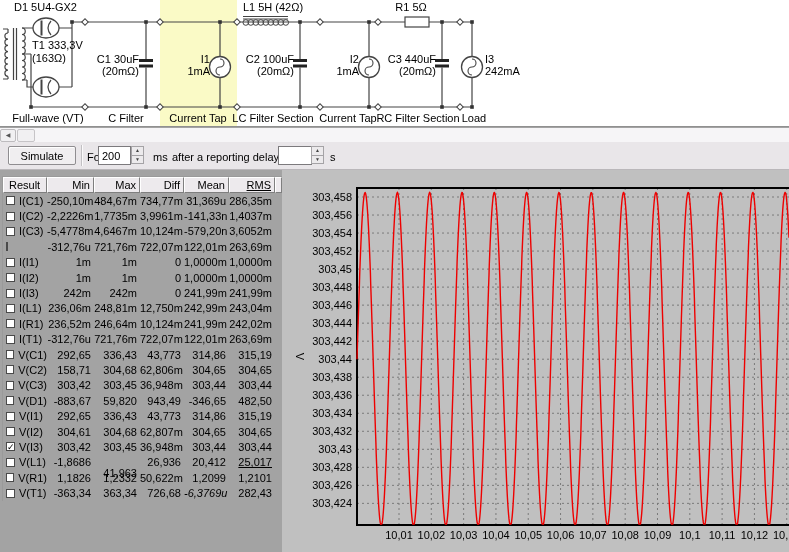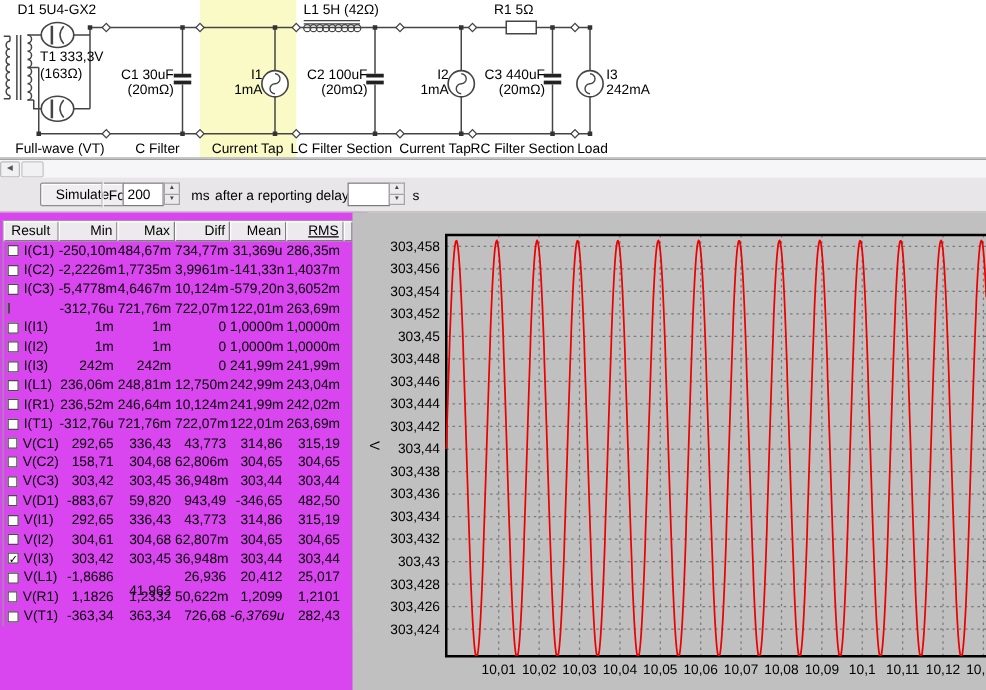--- a/index.html
+++ b/index.html
@@ -18,33 +18,33 @@
             border:1px solid #bdbbbe; border-radius:2px; font-size:6px; line-height:11px;
             text-align:center; color:#555; }
   .sb-thumb { position:absolute; left:17px; top:1px; width:18px; height:13px;
               background:#f1f0f2; border:1px solid #c6c4c7; border-radius:2px; }
 
   
   .toolbar { position:absolute; left:0; top:142px; width:789px; height:28px;
              background:#e9e6e9; border-bottom:1px solid #bab7ba; }
   .btn { position:absolute; left:8px; top:4px; width:68px; height:19px; background:#f0eef0;
          border:1px solid #8f8d90; border-radius:2px; font-family:"Liberation Sans",sans-serif;
-         font-size:11px; box-shadow:inset 1px 1px 0 #fff;margin-left:24px; }
+         font-size:11px; box-shadow:inset 1px 1px 0 #fff; }
   .vsep { position:absolute; left:81px; top:3px; height:21px; width:2px;
           border-left:1px solid #c2c0c3; border-right:1px solid #fbfafb; }
   .tlabel { position:absolute; top:9px; line-height:12px; }
   .numbox { position:absolute; top:4px; width:33px; height:19px; border:1px solid #7c7a7d;
             background:#fff; font-family:"Liberation Sans",sans-serif; font-size:11px; padding-left:3px; }
   .spinner { position:absolute; top:4px; width:13px; height:19px; }
   .sbtn { width:13px; height:9px; background:#eceaec; border:1px solid #a5a3a6;
           font-size:5px; line-height:7px; text-align:center; color:#444; }
   .sbtn.up { border-bottom-width:0; }
 
   
-  .results-panel { position:absolute; left:0; top:170px; width:294px; height:382px; background:#d946ef; }
+  .results-panel { position:absolute; left:0; top:170px; width:294px; height:382px; background:#a3a3a3; }
   .rtable { position:absolute; left:2px; top:6px; width:281px;
             border-left:1px solid #9a9a9a; border-top:1px solid #9a9a9a; border-right:1px solid #9a9a9a; }
   .thead { display:flex; height:16px; }
   .hcell { background:#edeaed; border-top:1px solid #fff; border-left:1px solid #fff;
            border-right:1px solid #7f7f7f; border-bottom:1px solid #7f7f7f;
            line-height:14px; white-space:nowrap; overflow:hidden; }
   .hcell.first { padding-left:5px; }
   .hcell.num { text-align:right; padding-right:3px; }
   .hcell.fill { flex:1; }
   .trow { display:flex; height:15.4px; align-items:center; }
@@ -412,21 +412,21 @@
           </div>
           <div class="trow">
             <div class="cell namecell" style="width: 44px;">
               <span class="cb"></span>
               <span>V(L1)</span>
             </div>
             <div class="cell num" style="width: 47px;">-1,8686</div>
             <div class="cell num" style="width: 46px; margin-top: 21px;">41,963</div>
             <div class="cell num" style="width: 44px;">26,936</div>
             <div class="cell num" style="width: 45px;">20,412</div>
-            <div class="cell num" style="width: 46px;">25,017</div>
+            <div class="cell num" style="width: 46px; text-decoration: underline;">25,017</div>
           </div>
           <div class="trow">
             <div class="cell namecell" style="width: 44px;">
               <span class="cb"></span>
               <span>V(R1)</span>
             </div>
             <div class="cell num" style="width: 47px;">1,1826</div>
             <div class="cell num" style="width: 46px;">1,2332</div>
             <div class="cell num" style="width: 44px;">50,622m</div>
             <div class="cell num" style="width: 45px;">1,2099</div>

